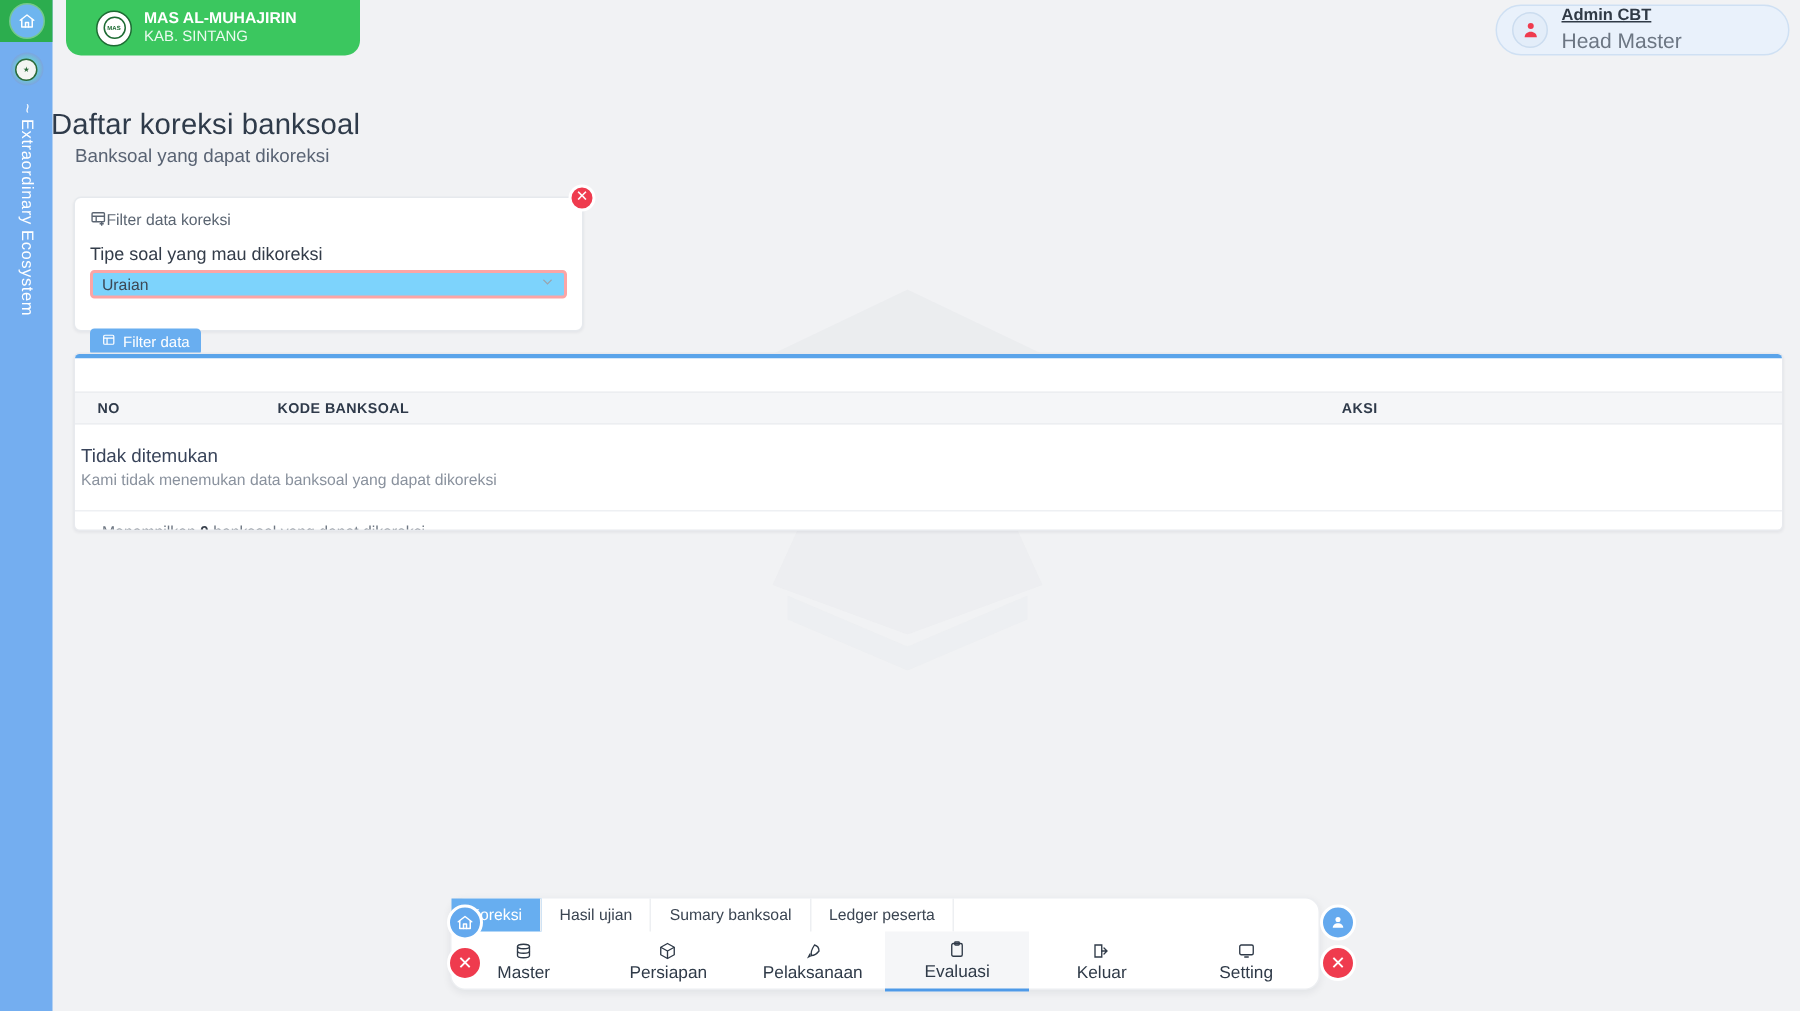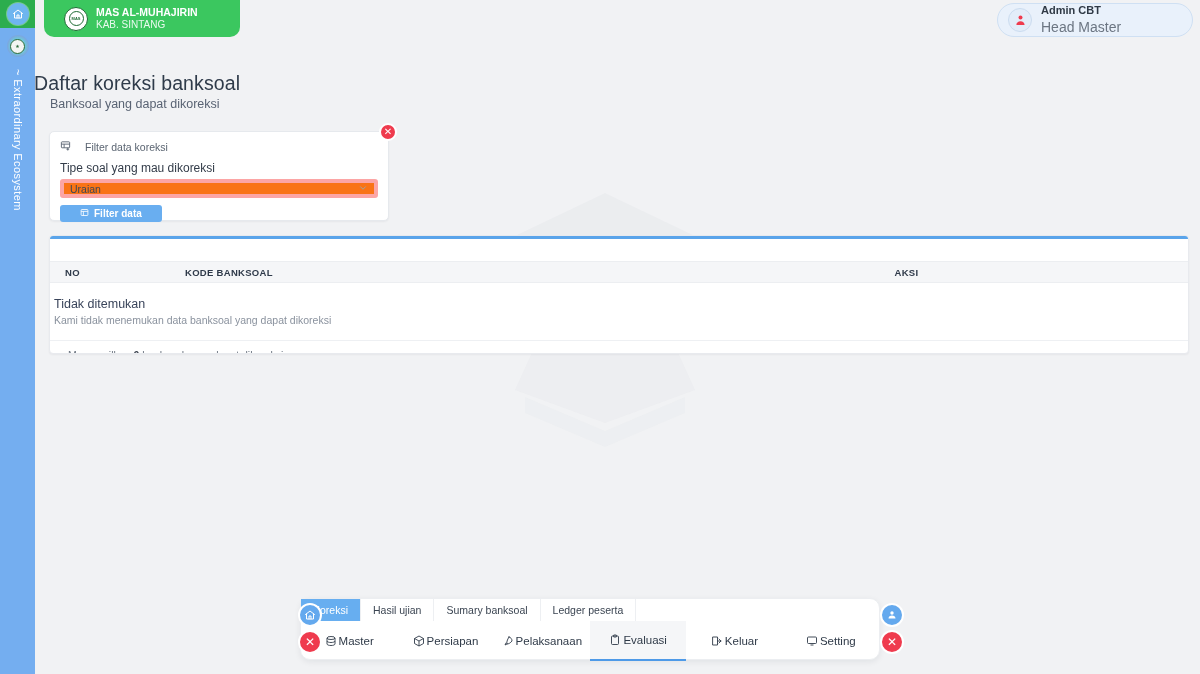--- a/index.html
+++ b/index.html
@@ -73,21 +73,21 @@
     position: absolute; right: 7px; top: 3px;
     width: 196px; height: 34px;
     background: #e9f1fb; border: 1px solid #cfe0f3; border-radius: 17px;
     display: flex; align-items: center; gap: 9px; padding: 0 10px;
   }
   .user-avatar {
     width: 24px; height: 24px; border-radius: 50%;
     background: #e3edf9; border: 1px solid #cbdcef;
     display: flex; align-items: center; justify-content: center; flex: 0 0 auto;
   }
-  .user-name { font-size: 11px; font-weight: bold; color: #303a46; line-height: 1.25; }
+  .user-name { font-size: 11px; font-weight: bold; color: #303a46; line-height: 1.25; text-decoration: underline; }
   .user-role { font-size: 14px; color: #6c7683; line-height: 1.3; }
 
   
   .watermark {
     position: absolute; left: 480px; top: 185px;
     width: 250px; height: 280px; opacity: .55; pointer-events: none;
   }
 
   
   .page-title {
@@ -100,38 +100,38 @@
   }
 
   
   .filter-card {
     position: absolute; left: 49px; top: 131px;
     width: 340px; height: 90px;
     background: #ffffff; border: 1px solid #e6e9ed; border-radius: 5px;
     box-shadow: 0 1px 2px rgba(16,24,40,.05);
   }
   .filter-head {
-    display: flex; align-items: center; gap: 14px;
+    display: flex; align-items: center; gap: 0;
     padding: 8px 10px 0 10px;
     font-size: 10.5px; color: #5b6572;
   }
   .filter-label {
     padding: 8px 10px 0 10px;
     font-size: 12px; color: #333c49;
   }
   .select-box {
     margin: 4px 10px 0 10px; height: 19px;
-    border: 4px solid #fca5a5; border-radius: 3px; background: #f97316;
+    border: 2px solid #fca5a5; border-radius: 3px; background: #7dd3fc;
     display: flex; align-items: center; justify-content: space-between;
     padding: 0 6px; font-size: 10.5px; color: #3d4754;
   }
   .filter-btn {
-    margin: 7px 0 0 10px; display: inline-flex; align-items: center; gap: 5px;
+    margin: 20px 0 0 10px; display: inline-flex; align-items: center; gap: 5px;
     background: #69aef0; color: #ffffff; border: none; border-radius: 3px;
-    padding: 3px 20px; font-size: 10px; font-family: inherit; cursor: pointer; font-weight: bold;
+    padding: 3px 8px; font-size: 10px; font-family: inherit; cursor: pointer;
   }
   .close-badge {
     position: absolute; right: -9px; top: -9px;
     width: 18px; height: 18px; border-radius: 50%;
     background: #ef3b4e; border: 2px solid #ffffff;
     display: flex; align-items: center; justify-content: center;
     color: #fff; font-size: 10px; line-height: 1; cursor: pointer;
   }
 
   
@@ -174,21 +174,21 @@
   .subtabs { display: flex; height: 22px; }
   .subtab {
     font-size: 10.5px; color: #3b4552; display: flex; align-items: center;
     justify-content: center; padding: 0 12px;
     border-right: 1px solid #edeff2; cursor: pointer; white-space: nowrap;
   }
   .subtab:first-child { border-top-left-radius: 0; }
   .subtab.active { background: #67aef0; color: #ffffff; }
   .maintabs { display: flex; height: 40px; }
   .maintab {
-    flex: 1; display: flex; flex-direction: row; align-items: center;
+    flex: 1; display: flex; flex-direction: column; align-items: center;
     justify-content: center; gap: 2px; cursor: pointer;
     font-size: 11.5px; color: #2f3a48;
   }
   .maintab.active { background: #f5f6f8; border-bottom: 2px solid #4e9ae8; }
   .maintab .ico { height: 13px; display: flex; align-items: center; }
 
   .fab {
     position: absolute; width: 24px; height: 24px; border-radius: 50%;
     display: flex; align-items: center; justify-content: center; cursor: pointer;
     border: 2px solid #ffffff;

